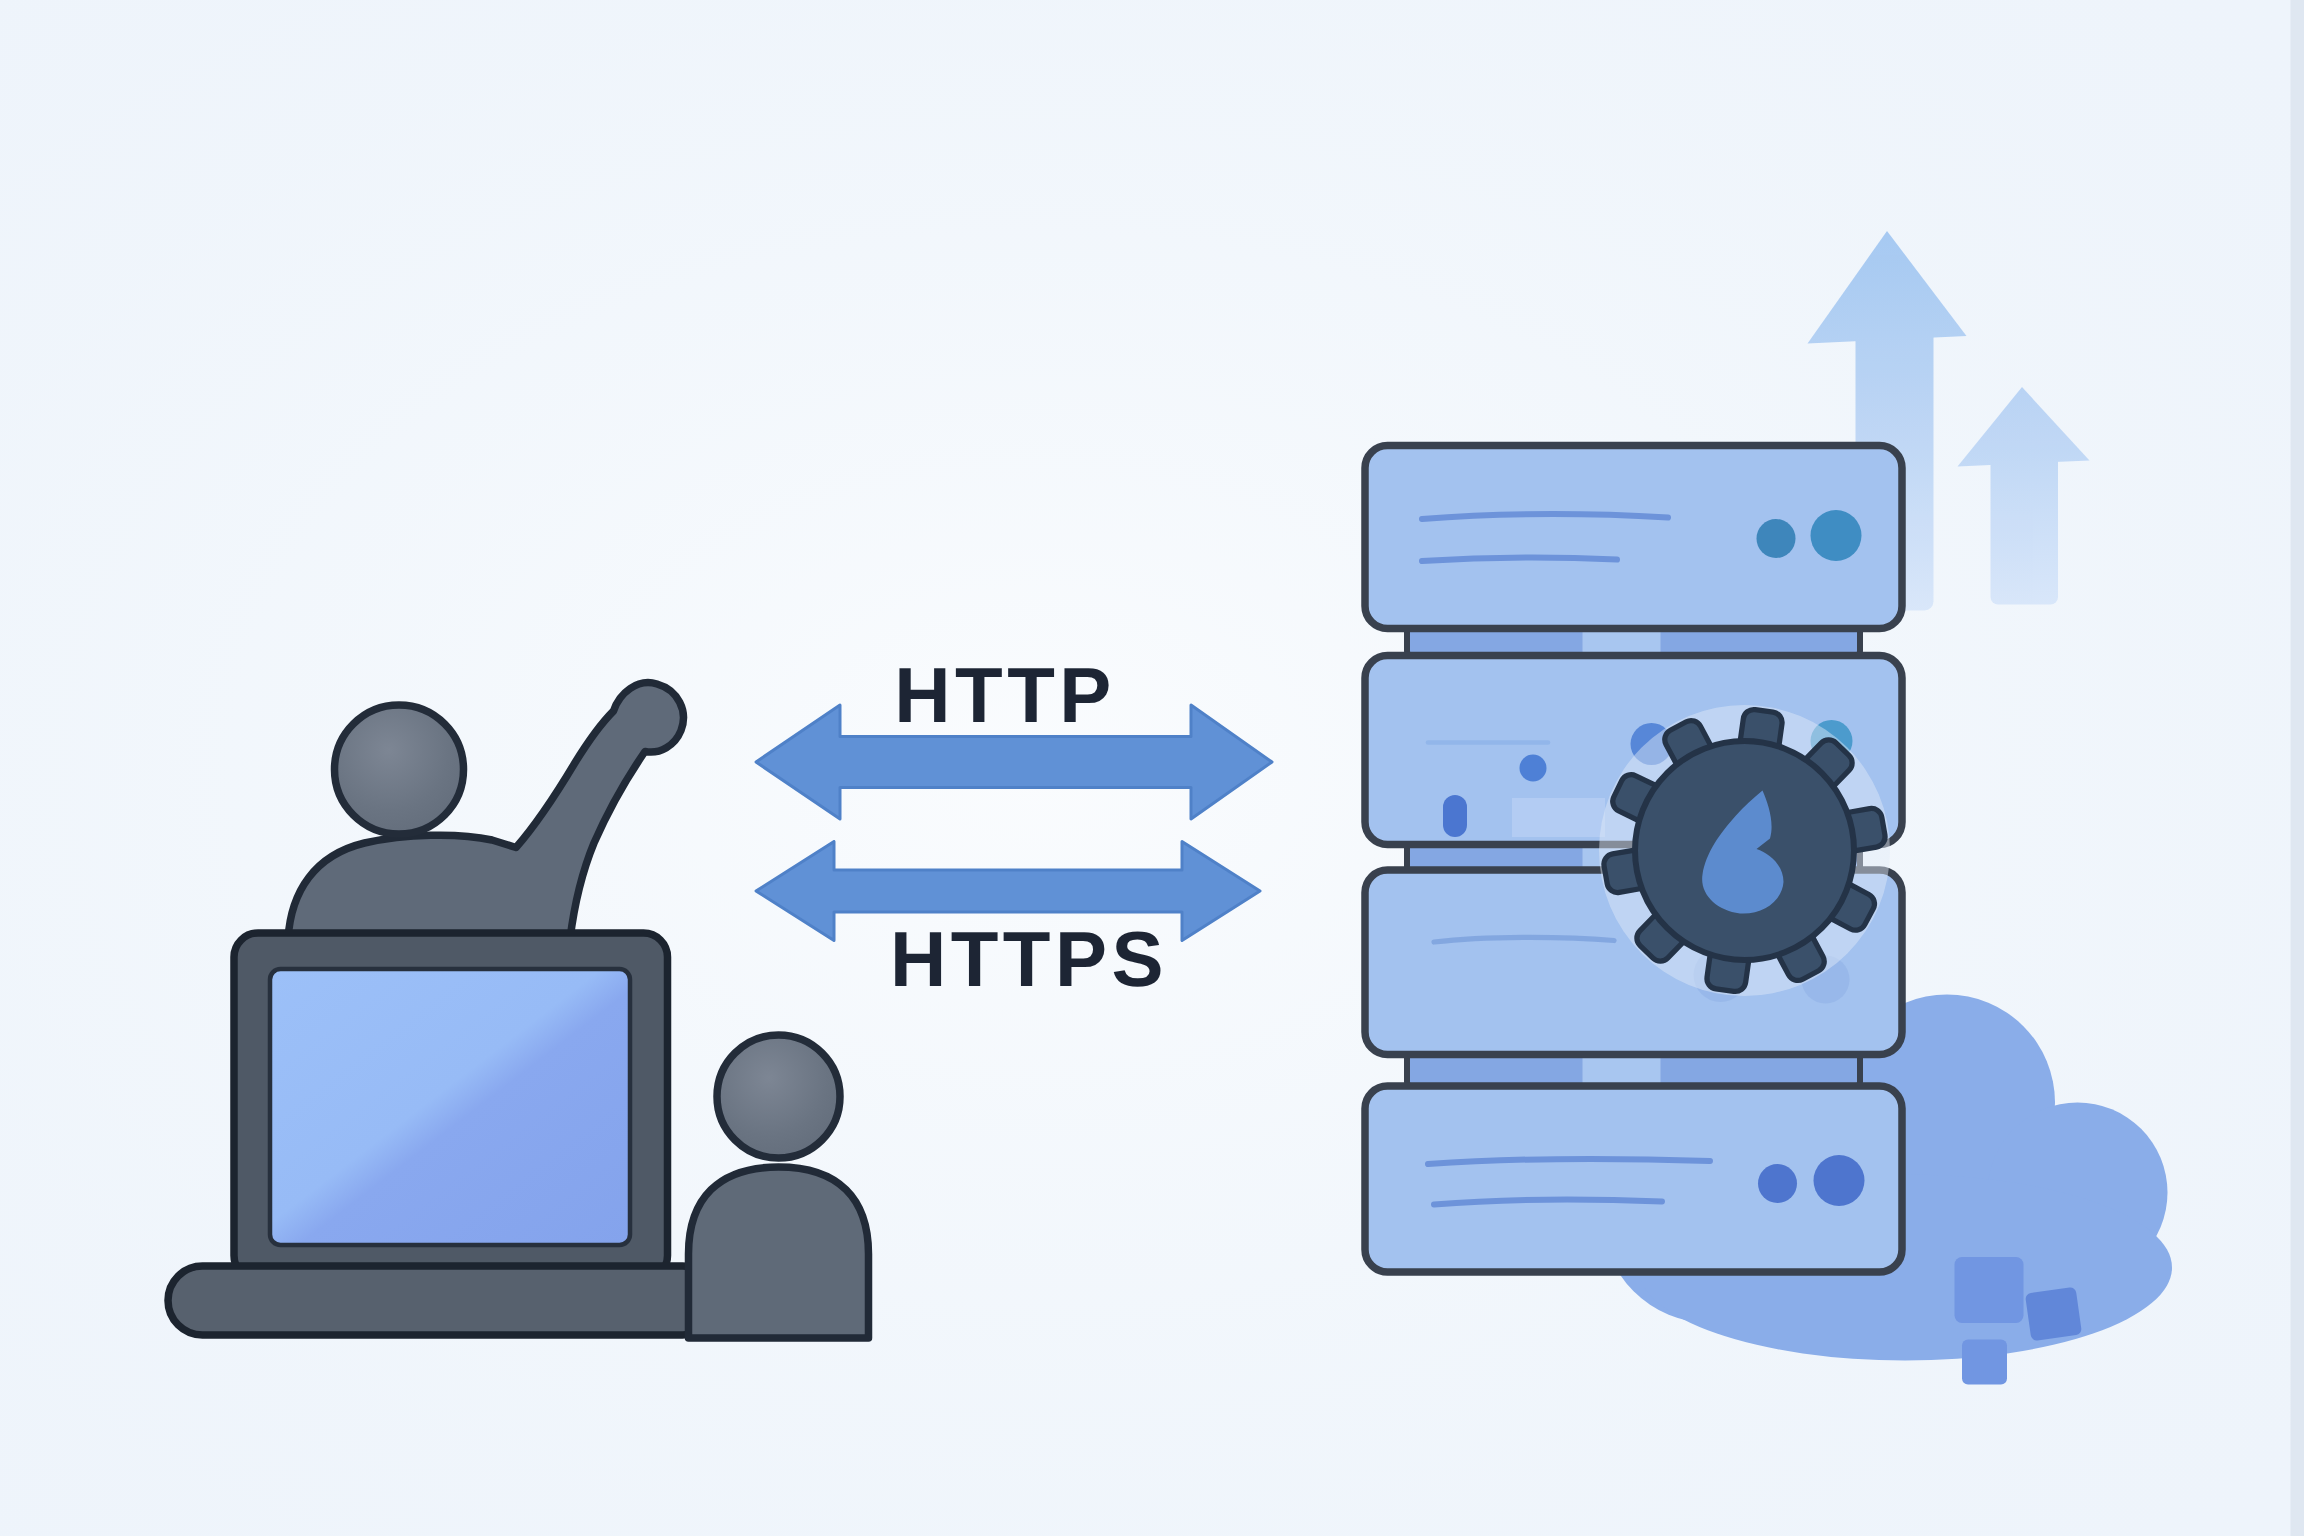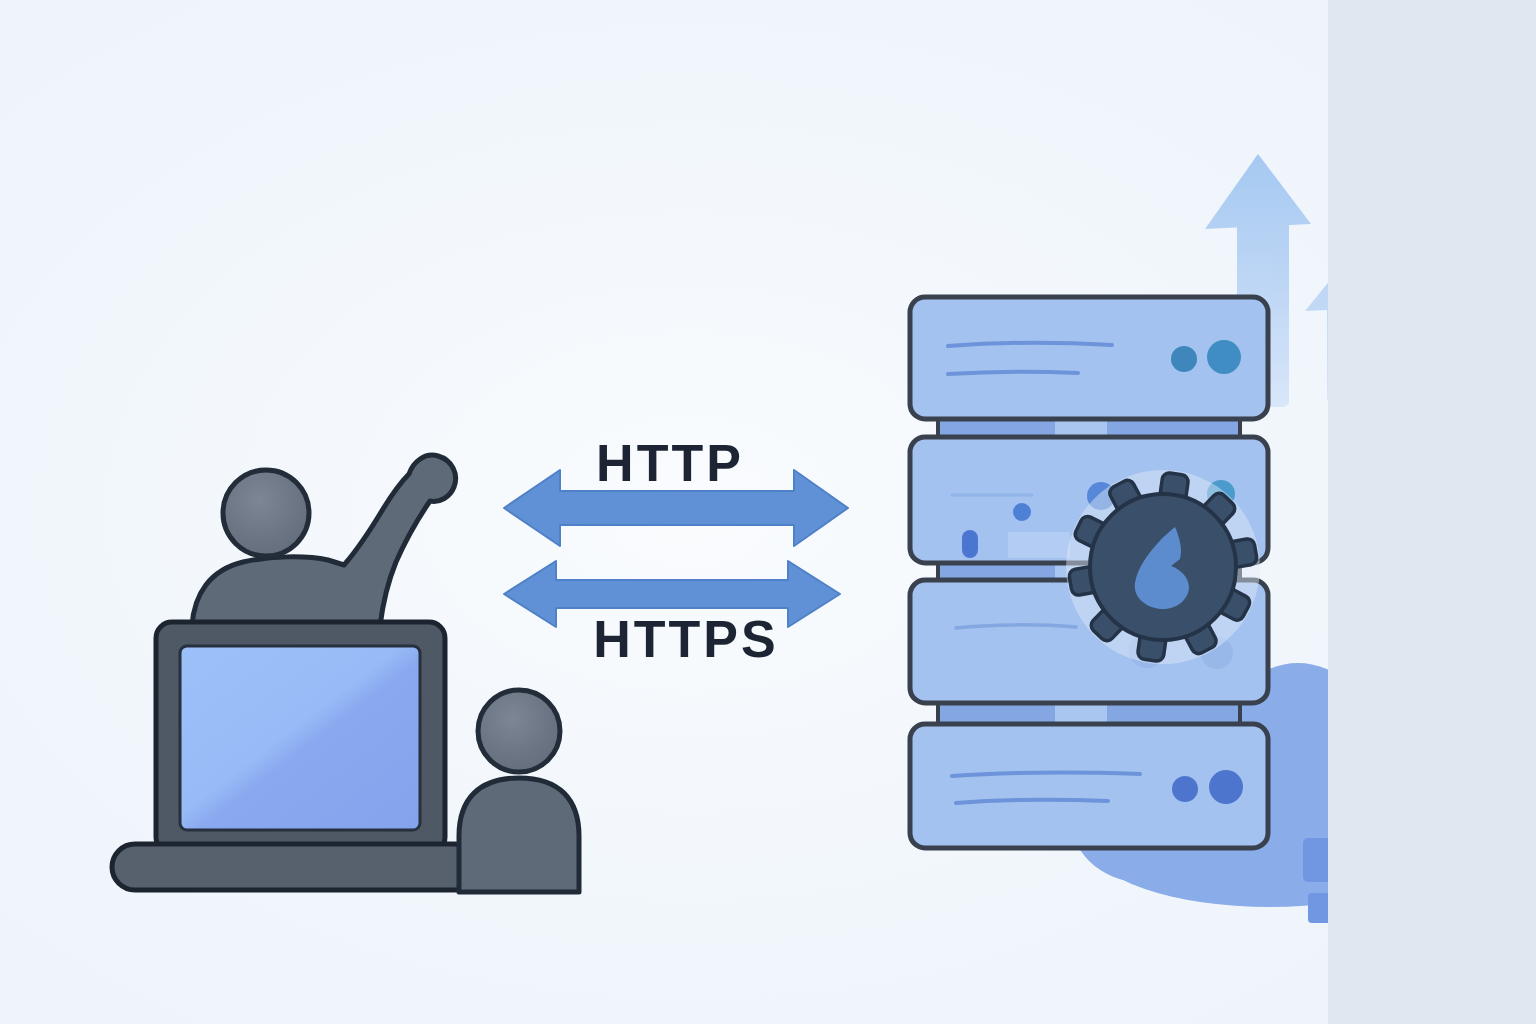--- a/index.html
+++ b/index.html
@@ -1,18 +1,18 @@
 <!DOCTYPE html>
 <html><head>
 <meta charset="utf-8">
 <style>
   html,body{margin:0;padding:0;background:#dfe7f1;}
   .canvas{
     position:relative;
-    width:1328px;height:1024px;
+    width:1527px;height:1024px;
     overflow:hidden;
     font-family:"Liberation Sans", sans-serif;
     text-align:center;
   }
   .canvas svg{display:block;width:1536px;height:1024px;}
   .proto-label{
     font-family:"Liberation Sans","DejaVu Sans",sans-serif;
     font-weight:bold;
     font-size:52px;
     letter-spacing:3px;

